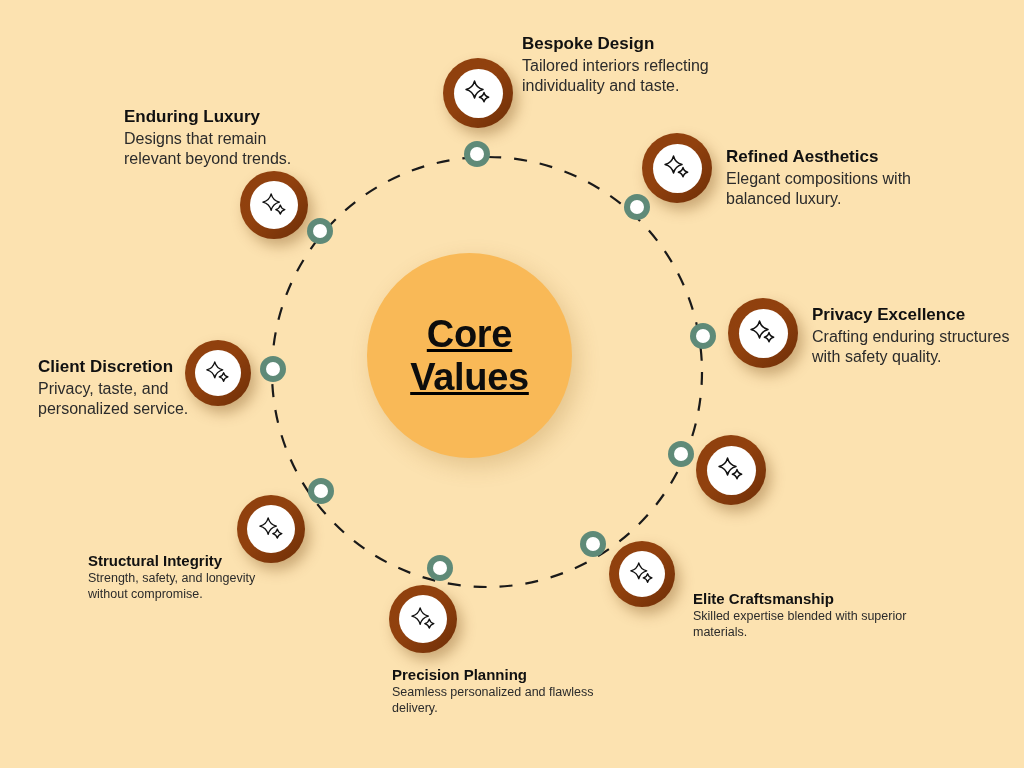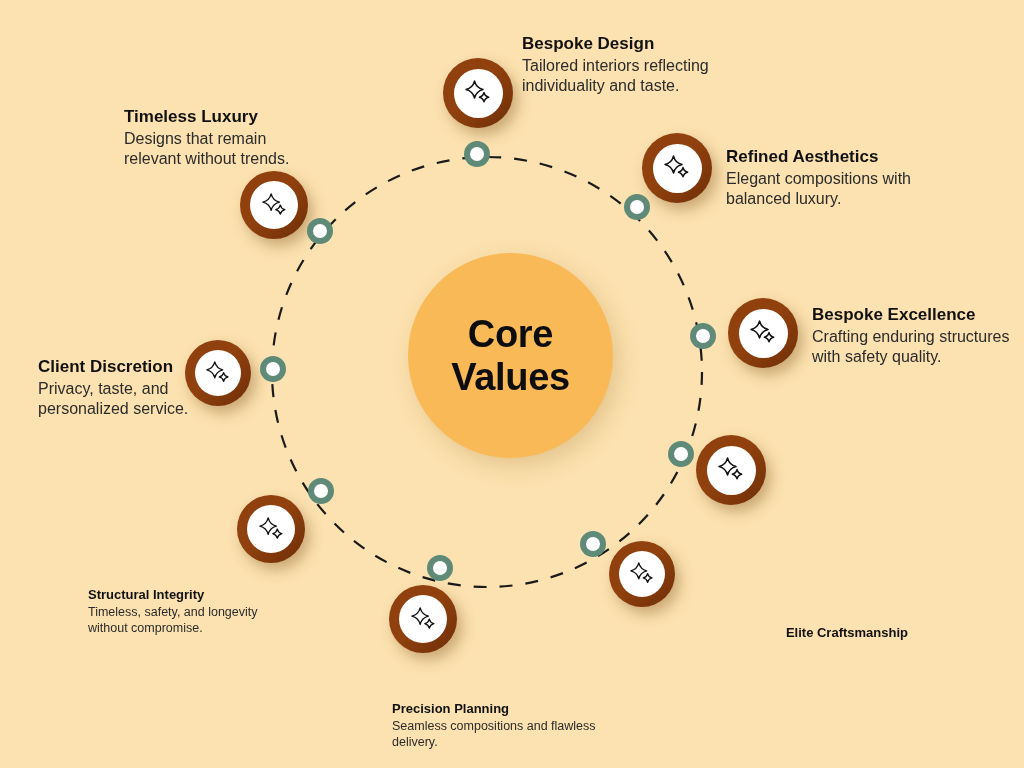--- a/index.html
+++ b/index.html
@@ -100,34 +100,34 @@
   .caption .desc {
     font-family: "Liberation Sans", sans-serif;
     color: #2b2b2b;
     margin: 0;
     line-height: 1.26;
   }
 
   .size-lg .title { font-size: 17px; }
   .size-lg .desc  { font-size: 16px; }
 
-  .size-sm .title { font-size: 13px; margin-top: 36px; }
+  .size-sm .title { font-size: 15px; }
   .size-sm .desc  { font-size: 12.5px; }
   .align-left  { text-align: left; }
 </style>
 </head>
 <body>
 
 <div id="stage">
 
   <svg id="orbit-svg" viewBox="0 0 1024 768" xmlns="http://www.w3.org/2000/svg">
     <circle cx="487" cy="372" r="215" fill="none" stroke="#1a1a1a" stroke-width="2.2" stroke-dasharray="13 13" stroke-linecap="butt"></circle>
   </svg>
 
-  <div class="hub" style="left:408px; top:253px; width:205px; height:205px;">
+  <div class="hub" style="left:367px; top:253px; width:205px; height:205px;text-decoration:underline;">
     <div class="hub-text">Core
 Values</div>
   </div>
 
   <div class="node" style="left:443px; top:58px; width:70px; height:70px;">
     <div class="node-inner" style="width:49px;height:49px;">
       <span>
         <svg width="30" height="30" viewBox="0 0 32 32">
           <path d="M12.3 3.2 C13.6 8.4 16.1 11 21.4 12.3 C16.1 13.6 13.6 16.2 12.3 21.4 C11 16.2 8.5 13.6 3.2 12.3 C8.5 11 11 8.4 12.3 3.2 Z" fill="none" stroke="#111" stroke-width="1.5" stroke-linejoin="round"></path>
           <path d="M22.4 15.5 C23.1 18.3 24.5 19.8 27.4 20.5 C24.5 21.2 23.1 22.6 22.4 25.5 C21.7 22.6 20.3 21.2 17.4 20.5 C20.3 19.8 21.7 18.3 22.4 15.5 Z" fill="none" stroke="#111" stroke-width="1.5" stroke-linejoin="round"></path>
@@ -256,42 +256,43 @@
     <p class="title">Bespoke Design</p>
     <p class="desc">Tailored  interiors  reflecting individuality and taste.</p>
   </div>
 
   <div class="caption size-lg align-left" style="left:726px; top:147px; width:240px;">
     <p class="title">Refined Aesthetics</p>
     <p class="desc"> Elegant compositions with balanced luxury.</p>
   </div>
 
   <div class="caption size-lg align-left" style="left:812px; top:305px; width:200px;">
-    <p class="title">Bespoke Excellence</p>
+    <p class="title">Privacy Excellence</p>
     <p class="desc">Crafting enduring structures with safety quality.</p>
   </div>
 
 
-  <div class="caption size-sm align-left" style="left:693px; top:590px; width:215px;text-align:right;">
+  <div class="caption size-sm align-left" style="left:693px; top:590px; width:215px;">
     <p class="title">Elite Craftsmanship</p>
+    <p class="desc">Skilled expertise blended with superior materials.</p>
   </div>
 
   <div class="caption size-sm align-left" style="left:392px; top:666px; width:215px;">
     <p class="title">Precision Planning</p>
-    <p class="desc">Seamless compositions and flawless delivery.</p>
+    <p class="desc">Seamless personalized and flawless delivery.</p>
   </div>
 
   <div class="caption size-sm align-left" style="left:88px; top:552px; width:200px;">
     <p class="title">Structural Integrity</p>
-    <p class="desc">Timeless, safety, and longevity without compromise.</p>
+    <p class="desc">Strength, safety, and longevity without compromise.</p>
   </div>
 
   <div class="caption size-lg align-left" style="left:38px; top:357px; width:180px;">
     <p class="title">Client Discretion</p>
     <p class="desc">Privacy, taste, and personalized service.</p>
   </div>
 
   <div class="caption size-lg align-left" style="left:124px; top:107px; width:200px;">
-    <p class="title">Timeless Luxury</p>
-    <p class="desc">Designs that remain relevant without trends.</p>
+    <p class="title">Enduring Luxury</p>
+    <p class="desc">Designs that remain relevant beyond trends.</p>
   </div>
 
 </div>
 
 </body></html>

